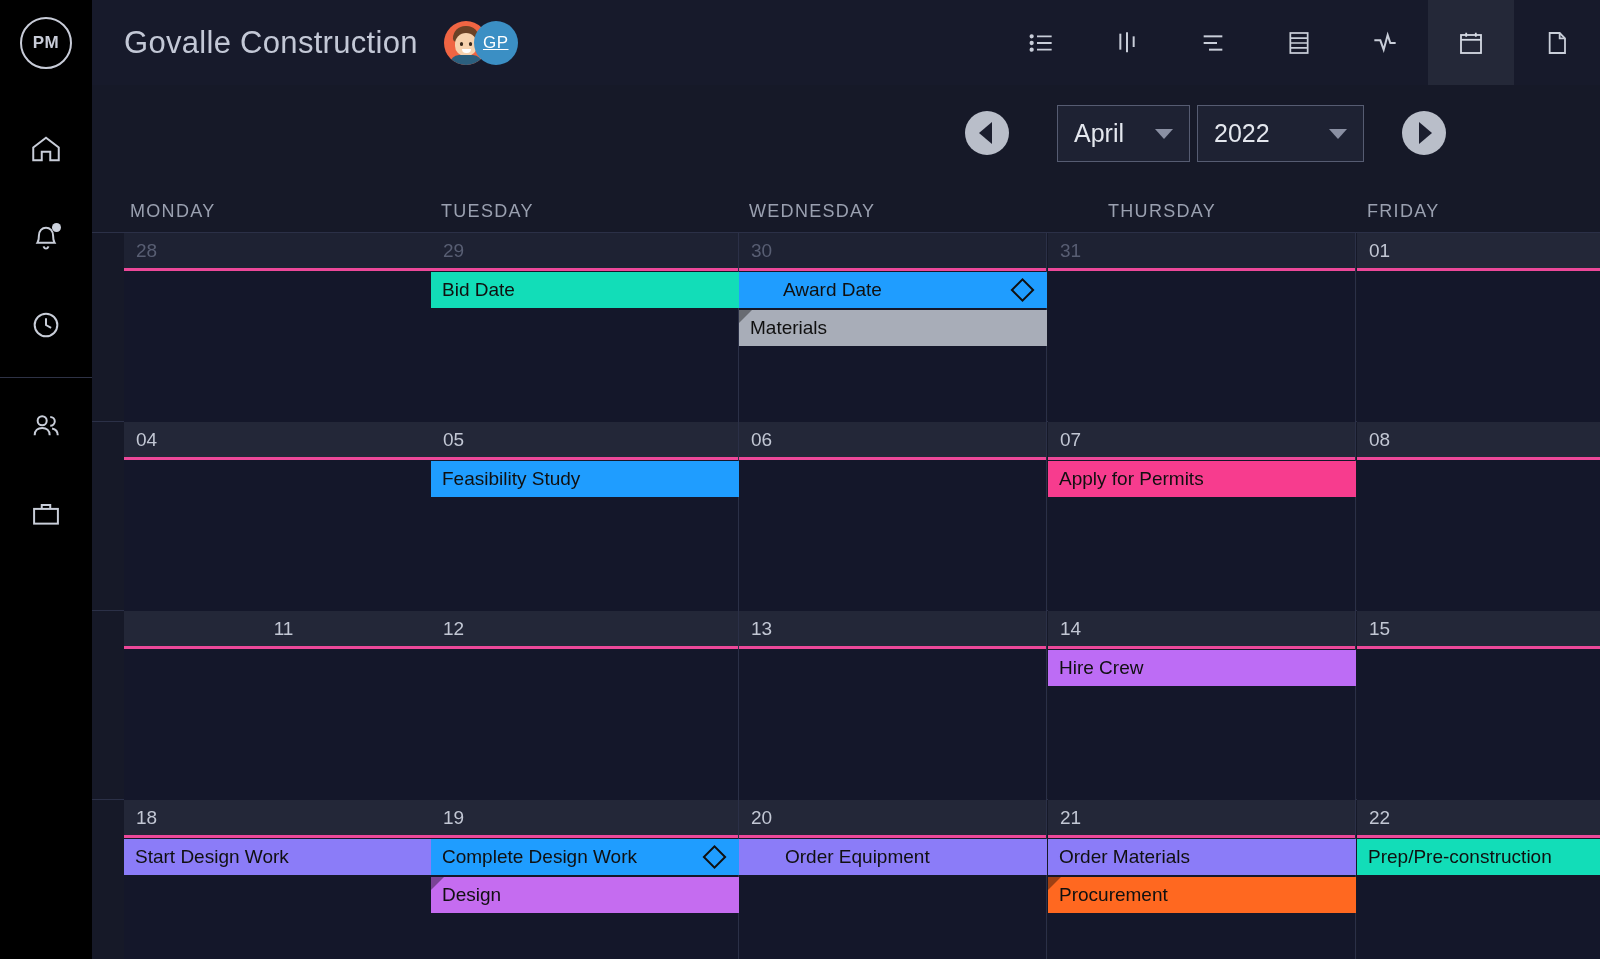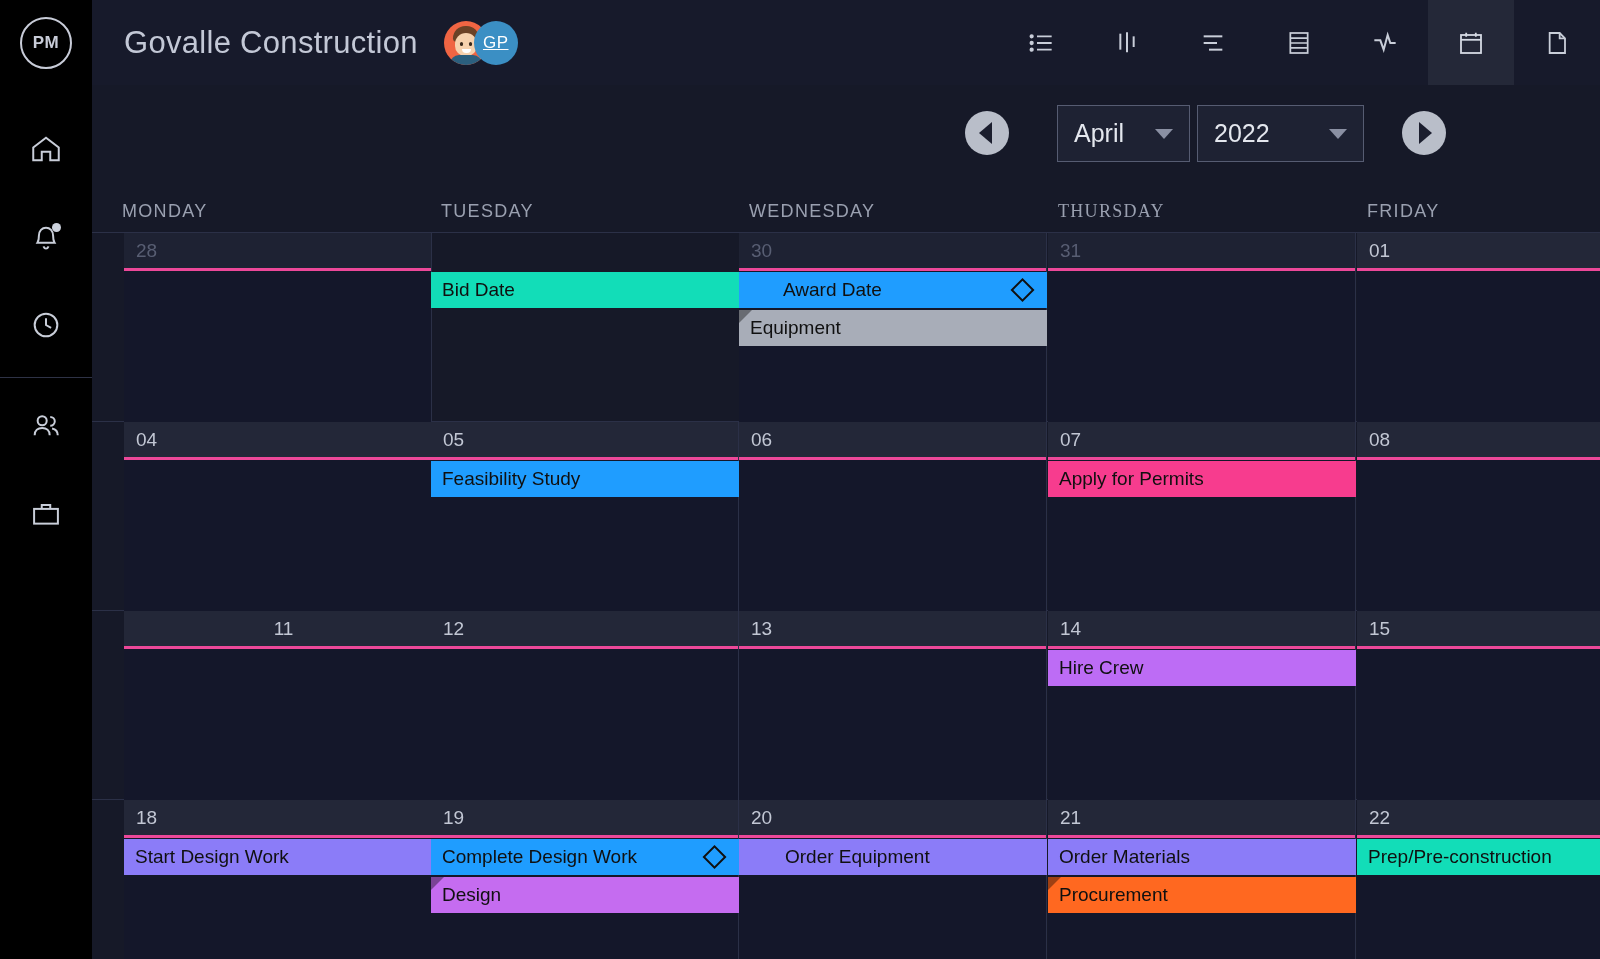--- a/index.html
+++ b/index.html
@@ -329,34 +329,39 @@
       <div class="sel sel-year">
         <span class="sel-label">2022</span>
         <span class="caret"></span>
       </div>
       <div class="circ-btn next">
         <span class="tri tri-r"></span>
       </div>
     </div>
 
     <div class="daynames" id="daynames">
-        <div class="dayname" style="left: 30px;">MONDAY</div>
+        <div class="dayname" style="left: 38px;">MONDAY</div>
         <div class="dayname" style="left: 349px;">TUESDAY</div>
         <div class="dayname" style="left: 657px;">WEDNESDAY</div>
-        <div class="dayname" style="left: 966px; font-family: Liberation Serif, serif;">THURSDAY</div>
+        <div class="dayname" style="left: 1016px;">THURSDAY</div>
         <div class="dayname" style="left: 1275px;">FRIDAY</div>
       </div>
 
     <div class="grid" id="grid">
         <div class="week">
           <div class="cell muted" style="left: 32px; width: 308px;">
             <div class="cell-head">
               <div class="cell-date">28</div>
             </div>
           </div>
+          <div class="cell muted" style="left: 339px; width: 308px;">
+            <div class="cell-head">
+              <div class="cell-date">29</div>
+            </div>
+          </div>
           <div class="cell muted" style="left: 647px; width: 308px;">
             <div class="cell-head">
               <div class="cell-date">30</div>
             </div>
           </div>
           <div class="cell muted" style="left: 956px; width: 308px;">
             <div class="cell-head">
               <div class="cell-date">31</div>
             </div>
           </div>
@@ -367,21 +372,21 @@
           </div>
           <div class="events">
             <div class="ev" style="left: 339px; width: 308px; top: 39px; background: rgb(18, 221, 184);">
               <span>Bid Date</span>
             </div>
             <div class="ev" style="left: 647px; width: 308px; top: 39px; background: rgb(31, 157, 255); padding-left: 44px;">
               <span>Award Date</span>
               <span class="diamond"></span>
             </div>
             <div class="ev corner" style="left: 647px; width: 308px; top: 77px; background: rgb(168, 173, 184);">
-              <span>Equipment</span>
+              <span>Materials</span>
             </div>
           </div>
         </div>
         <div class="week">
           <div class="cell" style="left: 32px; width: 308px;">
             <div class="cell-head">
               <div class="cell-date">04</div>
             </div>
           </div>
           <div class="cell" style="left: 339px; width: 308px;">

